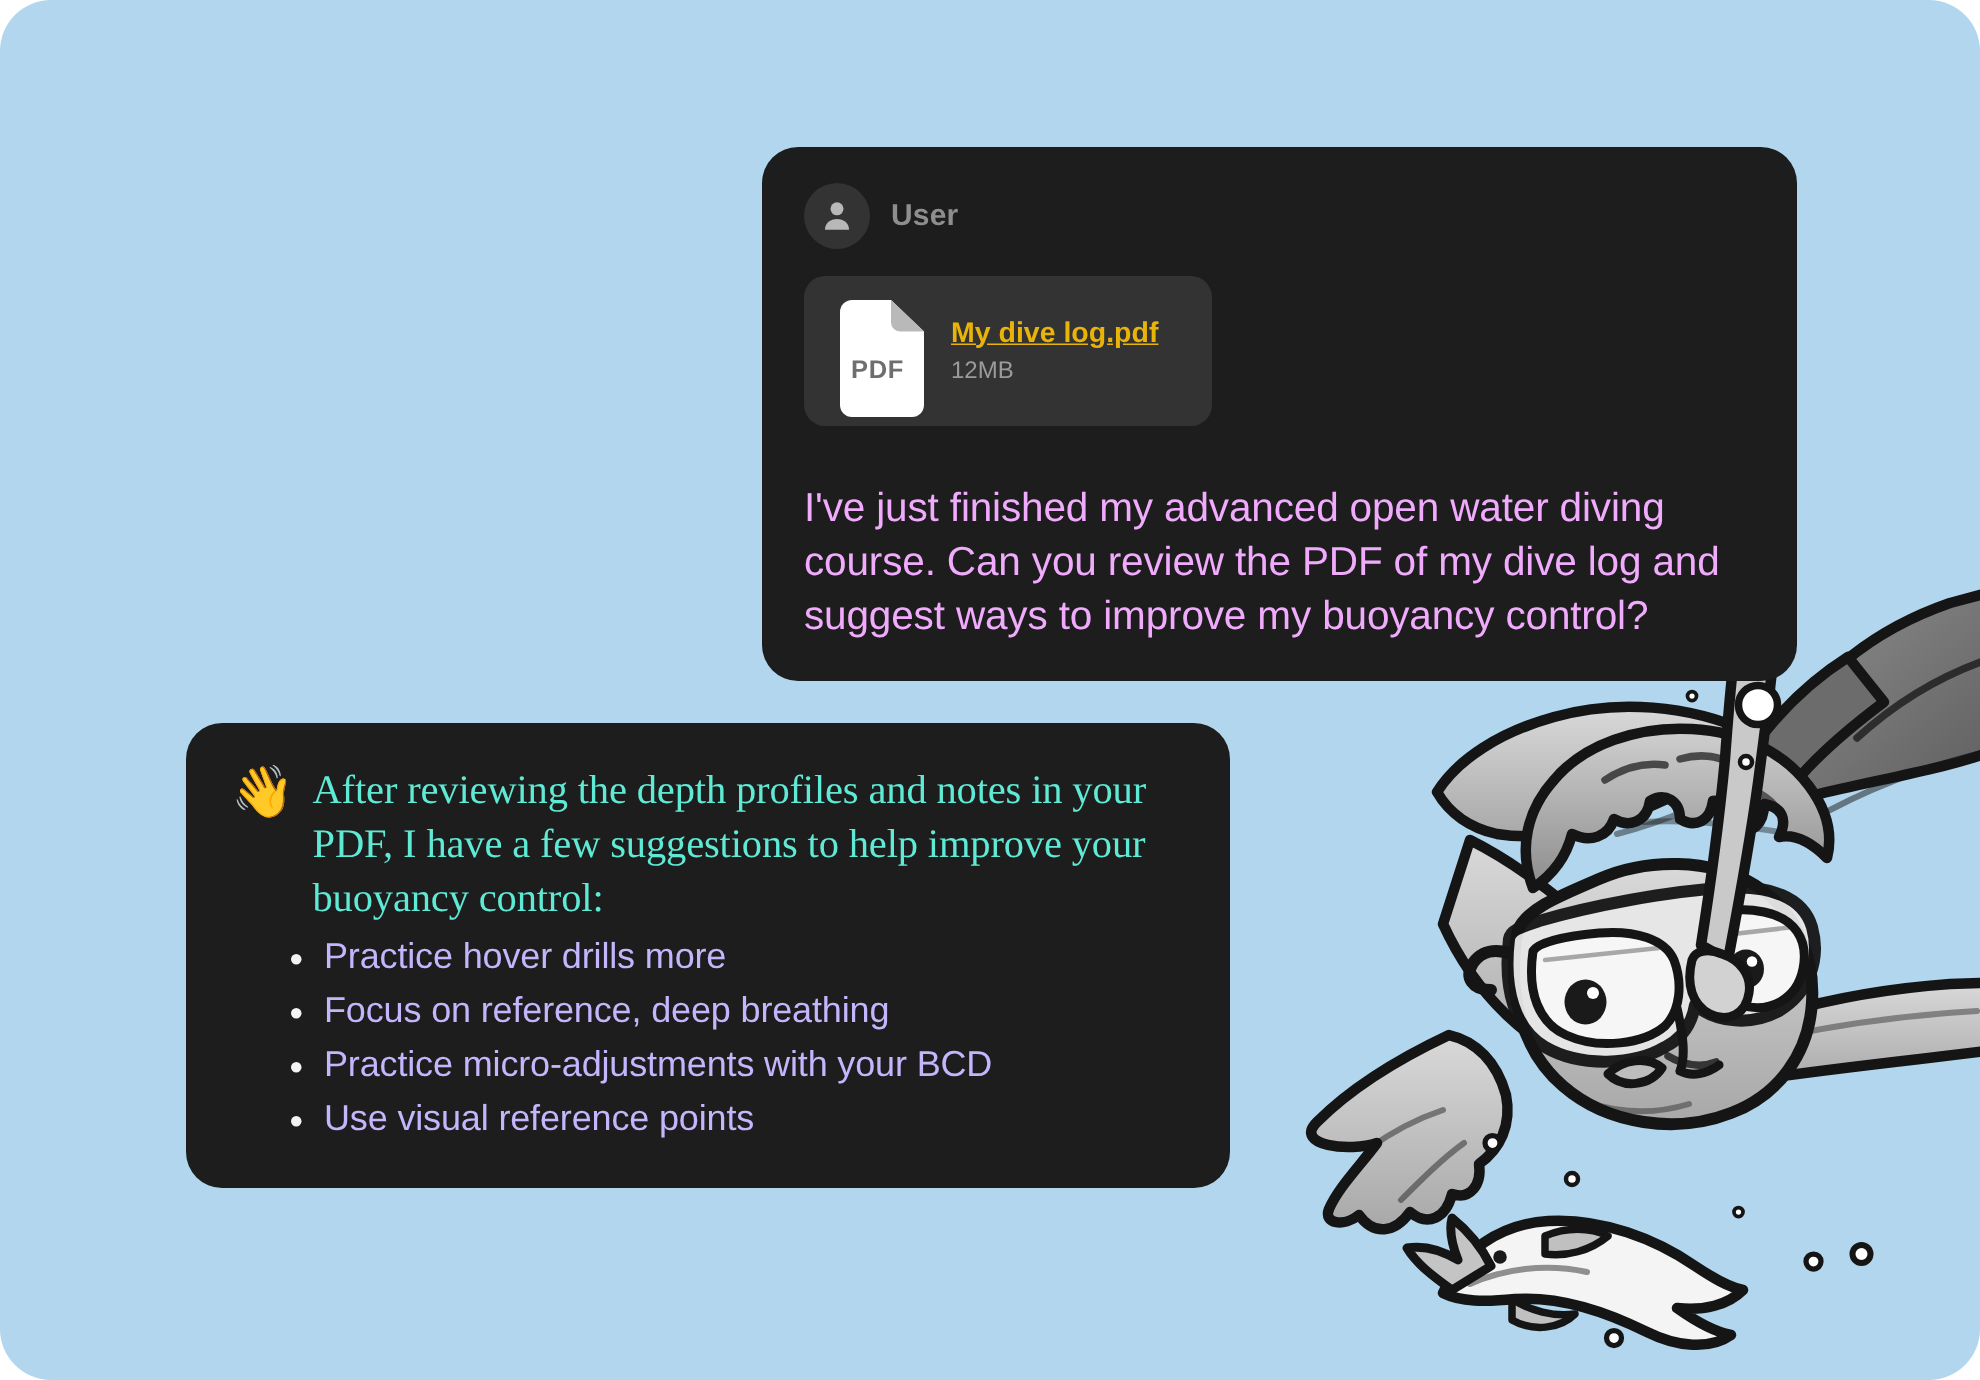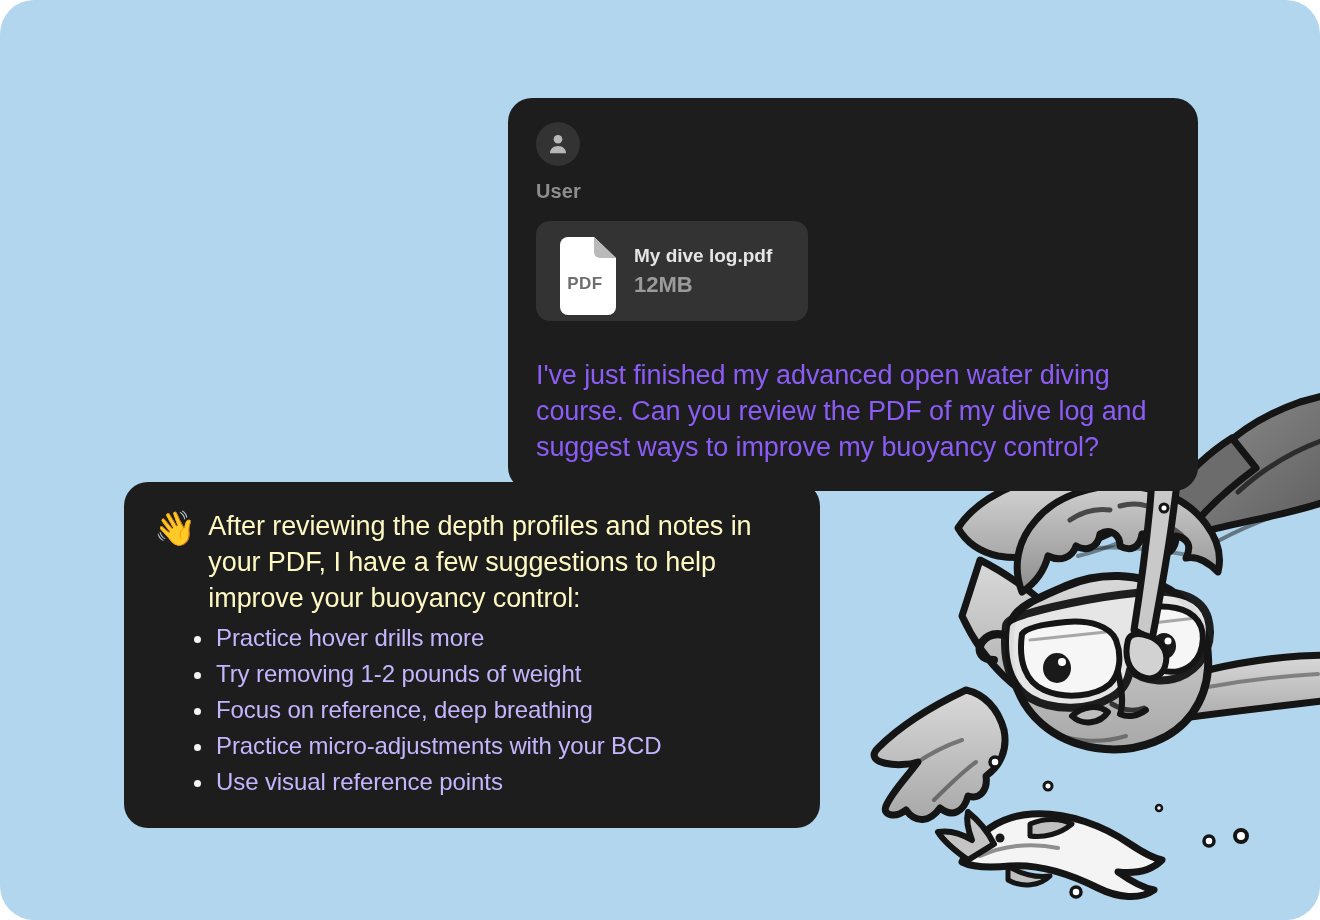--- a/index.html
+++ b/index.html
@@ -41,24 +41,23 @@
 
   #user-bubble {
     left: 508px;
     top: 98px;
     width: 690px;
     padding: 24px 28px 26px 28px;
   }
 
   .msg-header {
     display: flex;
-    align-items: flex-start;
+    align-items: center;
     gap: 14px;
     margin-bottom: 18px;
-    flex-direction: column;
   }
   .avatar {
     width: 44px;
     height: 44px;
     border-radius: 50%;
     background: #333333;
     display: flex;
     align-items: center;
     justify-content: center;
     flex: 0 0 auto;
@@ -85,33 +84,34 @@
   }
   .file-icon {
     position: relative;
     width: 62px;
     height: 68px;
     flex: 0 0 auto;
   }
   .file-icon svg { display: block; }
   .file-meta { display: flex; flex-direction: column; gap: 5px; min-width: 0; }
   .file-name {
-    color: #e5e5e5;
+    color: #eab308;
     font-size: 19px;
     font-weight: 700;
     white-space: nowrap;
+    text-decoration: underline;
   }
   .file-size {
     color: #9b9b9b;
-    font-size: 22px;
-    font-weight: 700;
+    font-size: 16px;
+    font-weight: 400;
   }
 
   .msg-text {
-    color: #8b5cf6;
+    color: #f0abfc;
     font-size: 27px;
     line-height: 36px;
     font-weight: 400;
     letter-spacing: -.1px;
     margin-top: 36px;
   }
 
   
   #assistant-bubble {
     left: 124px;
@@ -124,24 +124,25 @@
     align-items: flex-start;
     gap: 12px;
   }
   .wave-emoji {
     font-size: 34px;
     line-height: 36px;
     flex: 0 0 auto;
     margin-top: 2px;
   }
   .assistant-intro-text {
-    color: #fef9c3;
+    color: #5eead4;
     font-size: 27px;
     line-height: 36px;
     letter-spacing: -.1px;
+    font-family: Liberation Serif, serif;
   }
   .suggestion-list {
     list-style: none;
     margin: 4px 0 0 0;
     padding: 0 0 0 32px;
   }
   .suggestion-list li {
     position: relative;
     color: #c4b5fd;
     font-size: 24px;
@@ -324,21 +325,20 @@
   </div>
 
   
   <div class="bubble" id="assistant-bubble" style="background: rgb(29, 29, 29);">
     <div class="assistant-intro">
       <span class="wave-emoji">👋</span>
       <span class="assistant-intro-text">After reviewing the depth profiles and notes in your PDF, I have a few suggestions to help improve your buoyancy control:</span>
     </div>
     <ul class="suggestion-list" id="suggestion-list">
         <li>Practice hover drills more</li>
-        <li>Try removing 1-2 pounds of weight</li>
         <li>Focus on reference, deep breathing</li>
         <li>Practice micro-adjustments with your BCD</li>
         <li>Use visual reference points</li>
       </ul>
   </div>
 
   
   <svg id="illustration-front" viewBox="0 0 1320 920" xmlns="http://www.w3.org/2000/svg">
     <g stroke="#151515" stroke-linejoin="round">
       <circle cx="1170" cy="392" r="5" fill="#ffffff" stroke-width="3.5"></circle>

